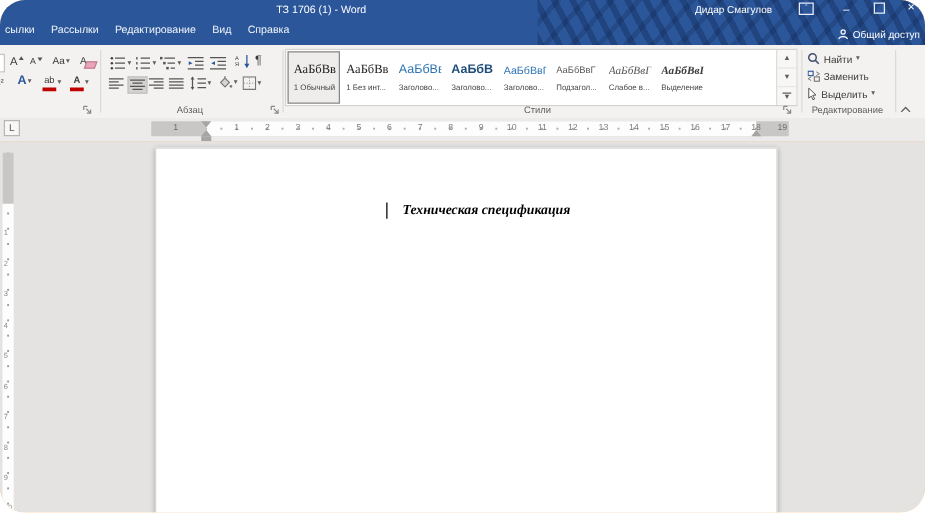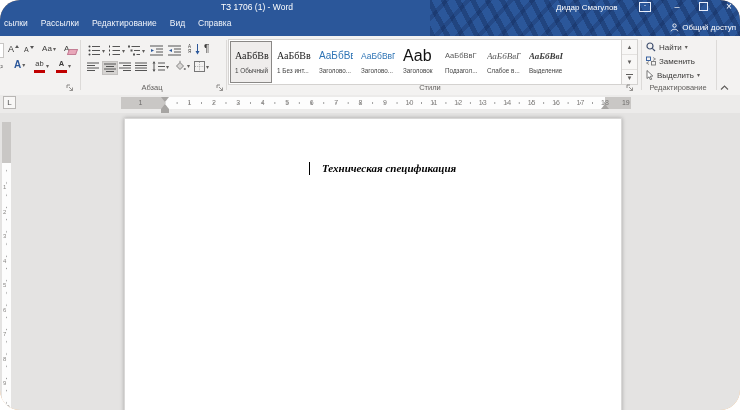--- a/index.html
+++ b/index.html
@@ -295,27 +295,27 @@
             <div class="slab">1 Обычный</div>
           </div>
           <div class="style-item cls-noint">
             <div class="sprev">АаБбВвГ</div>
             <div class="slab">1 Без инт...</div>
           </div>
           <div class="style-item cls-h1">
             <div class="sprev">АаБбВв</div>
             <div class="slab">Заголово...</div>
           </div>
+          <div class="style-item cls-h2">
+            <div class="sprev">АаБбВ</div>
+            <div class="slab">Заголово...</div>
+          </div>
           <div class="style-item cls-h3">
             <div class="sprev">АаБбВвГ</div>
             <div class="slab">Заголово...</div>
-          </div>
-          <div class="style-item cls-title">
-            <div class="sprev">Ааb</div>
-            <div class="slab">Заголовок</div>
           </div>
           <div class="style-item cls-sub">
             <div class="sprev">АаБбВвГ</div>
             <div class="slab">Подзагол...</div>
           </div>
           <div class="style-item cls-subtle">
             <div class="sprev">АаБбВвГ</div>
             <div class="slab">Слабое в...</div>
           </div>
           <div class="style-item cls-emph">

